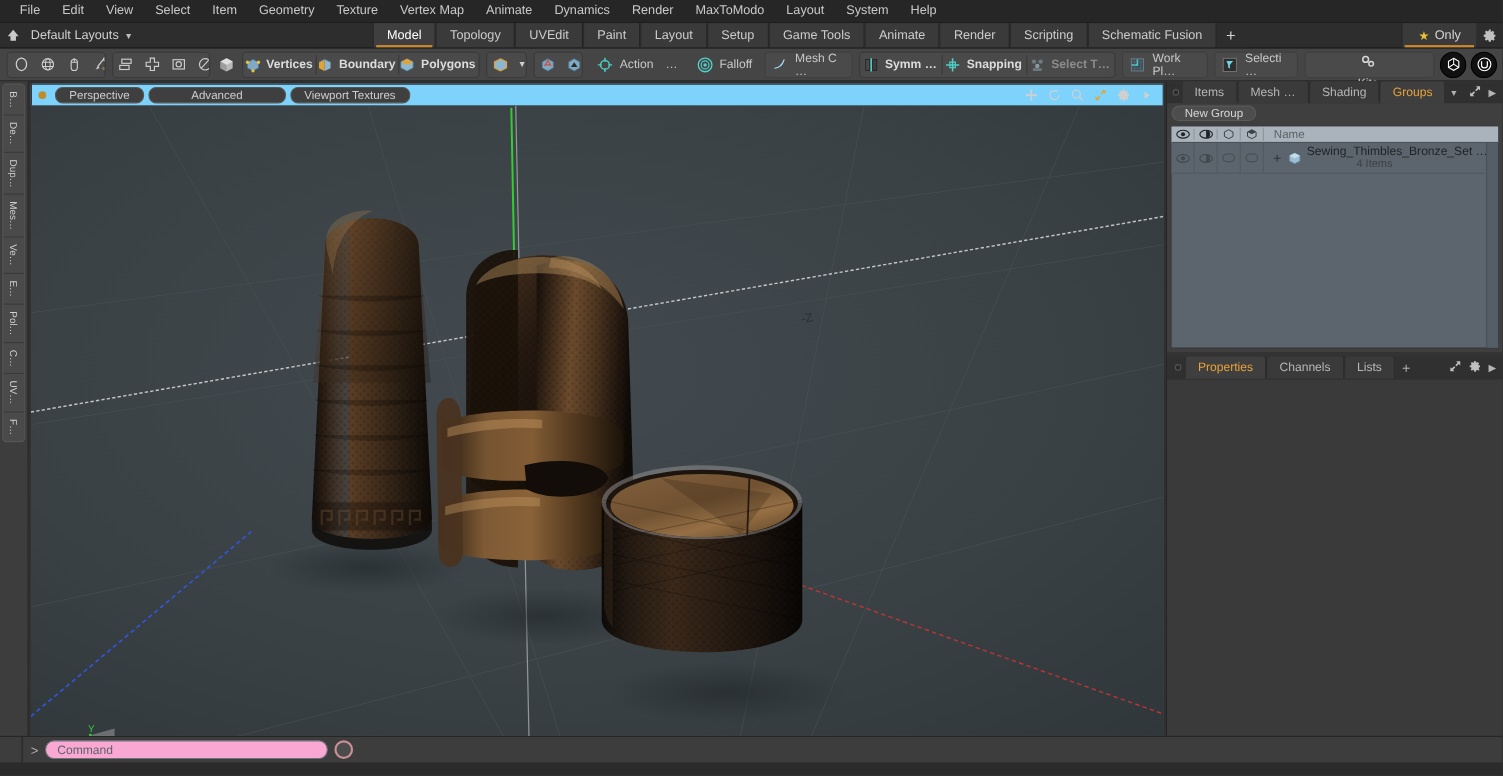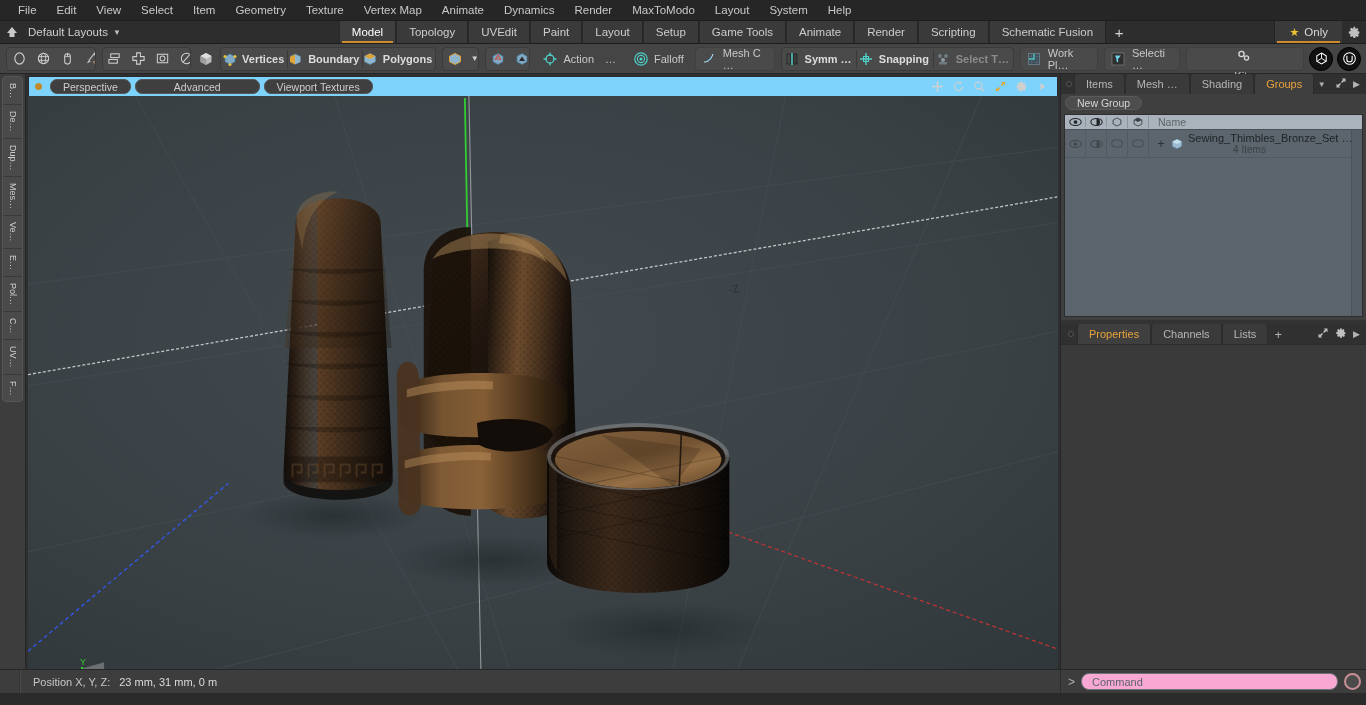--- a/index.html
+++ b/index.html
@@ -912,24 +912,20 @@
           <span style="font-size:9px;">▶</span>
         </div>
       </div>
 
       <div class="rp-bottom"></div>
     </div>
   </div>
 
   <div class="statusbar">
     <div class="sb-grip"></div>
-    <div class="sb-pos">
-      <span class="lab">Position X, Y, Z:</span>
-      <span class="val">23 mm, 31 mm, 0 m</span>
-    </div>
     <div class="sb-cmdzone">
       <span class="sb-gt">&gt;</span>
       <div class="cmdinput">Command</div>
       <div class="cmd-circ"></div>
     </div>
   </div>
 
 </div>
 
 </body></html>

